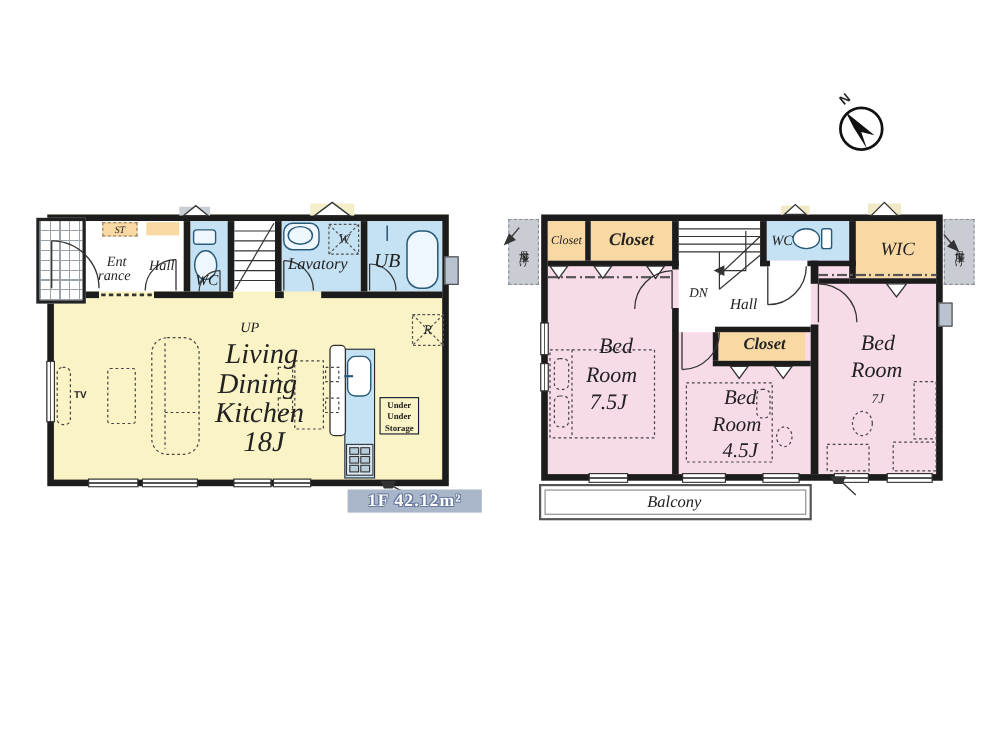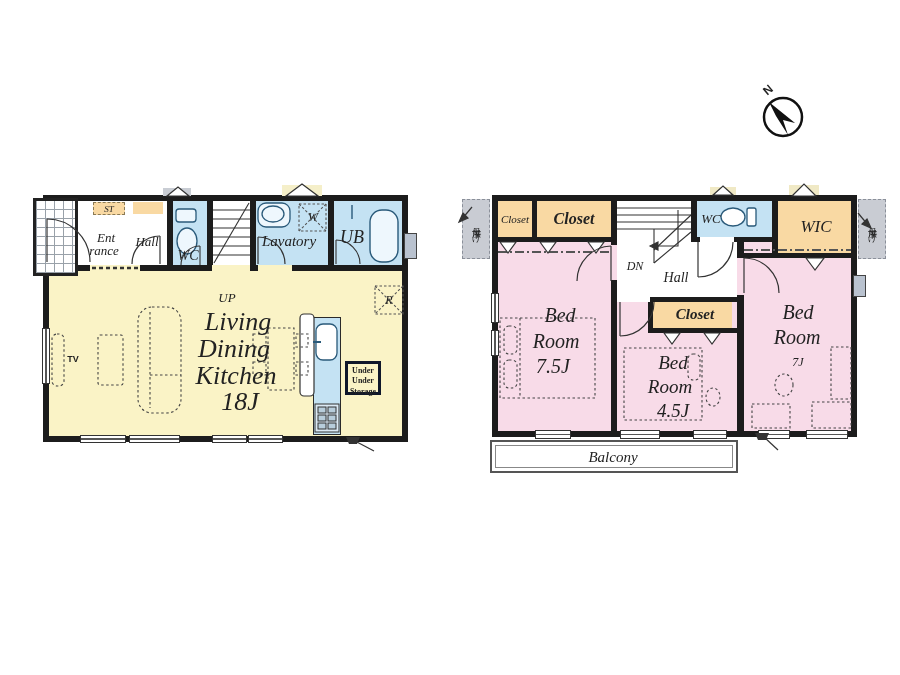--- a/index.html
+++ b/index.html
@@ -19,21 +19,21 @@
   .badge{position:absolute;background:#a9b5c9;color:#fff;font-family:"Liberation Serif",serif;
          font-weight:bold;font-size:16px;text-align:center;line-height:21px;letter-spacing:1px;
          text-shadow:1px 1px 0 #66789e,-1px -1px 0 #66789e,1px -1px 0 #66789e,-1px 1px 0 #66789e;}
   .eaves{position:absolute;background:#c9ccd3;border:1px dashed #8a8f99;box-sizing:border-box;
          display:flex;align-items:center;justify-content:center;}
   .vtext{writing-mode:vertical-rl;font-size:9px;color:#222;font-family:"Liberation Serif",serif;
          letter-spacing:2px;line-height:1;}
   .porch{position:absolute;background:#fff;border:3px solid #222;box-sizing:border-box;
          background-image:repeating-linear-gradient(0deg,#99a1a9 0 1px,transparent 1px 9px),
                           repeating-linear-gradient(90deg,#99a1a9 0 1px,transparent 1px 9px);}
-  .ufs{position:absolute;border:3px solid #0f172a;text-align:center;color:#222;
+  .ufs{position:absolute;border:1px solid #0f172a;text-align:center;color:#222;
        font:bold 8px/1.3 "Liberation Serif",serif;padding-top:2px;box-sizing:border-box;}
   .dashline{position:absolute;height:2px;
        background:repeating-linear-gradient(90deg,#555 0 9px,transparent 9px 12px,#555 12px 14px,transparent 14px 17px);}
   .balcony{position:absolute;background:#fff;border:2px solid #555;box-sizing:border-box;}
   .balcony-inner{position:absolute;left:3px;top:3px;right:3px;bottom:3px;border:1px solid #888;}
   .tab{position:absolute;background:#b9c2cf;border:1px solid #444;box-sizing:border-box;}
   svg{position:absolute;pointer-events:none;}
 </style>
 </head>
 <body>
@@ -196,20 +196,21 @@
   <div class="lbl" style="left:227px;top:281px;font-size:13px;margin-top:16px;">UP</div>
   <div class="lbl" style="left:289px;top:241px;font-size:15px;">Lavatory</div>
   <div class="lbl" style="left:313px;top:217px;font-size:12px;">W</div>
   <div class="lbl" style="left:352px;top:237px;font-size:18px;">UB</div>
   <div class="lbl" style="left:238px;top:322px;font-size:26px;font-style:italic;">Living</div>
   <div class="lbl" style="left:234px;top:349px;font-size:26px;">Dining</div>
   <div class="lbl" style="left:236px;top:376px;font-size:26px;">Kitchen</div>
   <div class="lbl" style="left:240px;top:402px;font-size:26px;">18J</div>
   <div class="lbl" style="left:389px;top:300px;font-size:12px;">R</div>
   <div class="lbl-sans" style="left:73px;top:359px;font-size:9px;">TV</div>
+  <div class="badge" style="left:316px;top:445px;width:122px;height:21px;">1F 42.12m²</div>
 
   <div class="plan" style="left:492px;top:195px;width:365px;height:242px;background:#F8DBE8;"></div>
 
   <div class="room" style="left:498px;top:201px;width:34px;height:36px;background:#F9D9A3;"></div>
   <div class="room" style="left:537px;top:201px;width:74px;height:36px;background:#F9D9A3;"></div>
   <div class="room" style="left:617px;top:201px;width:74px;height:62px;background:#fff;"></div>
   <div class="room" style="left:697px;top:201px;width:75px;height:36px;background:#C4E2F3;"></div>
   <div class="room" style="left:778px;top:201px;width:73px;height:52px;background:#F9D9A3;"></div>
   <div class="room" style="left:617px;top:240px;width:120px;height:62px;background:#fff;"></div>
   <div class="room" style="left:697px;top:237px;width:40px;height:16px;background:#fff;"></div>

